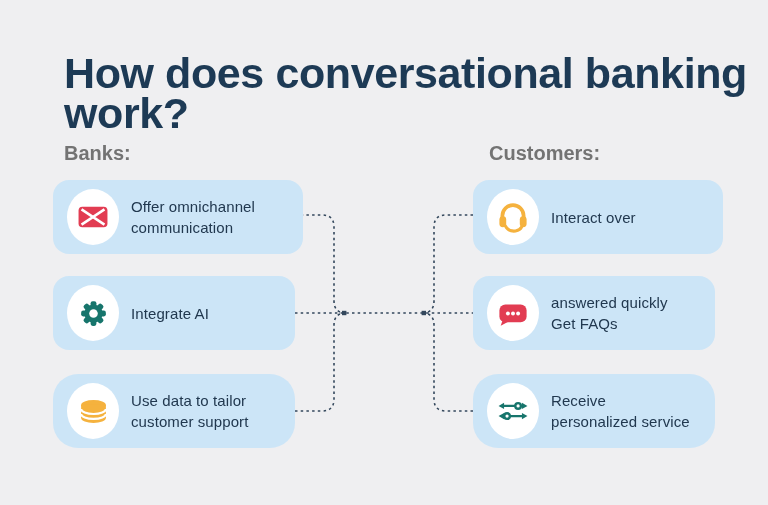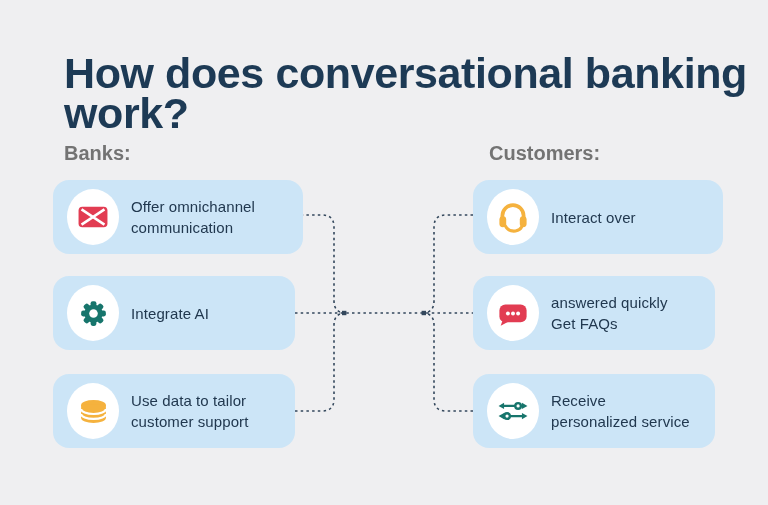--- a/index.html
+++ b/index.html
@@ -22,21 +22,21 @@
   }
   .col-heading.left{left:64px;}
   .col-heading.right{left:489px;}
   .card{
     position:absolute;width:242px;height:74px;
     background:#cce5f7;border-radius:16px;
     display:flex;align-items:center;
   }
   .card.l{left:53px;}
   .card.r{left:473px;}
-  .row1{top:180px;padding-left:8px;} .row2{top:276px;} .row3{top:374px;}
+  .row1{top:180px;padding-left:8px;} .row2{top:276px;} .row3{top:374px;border-radius:25px;}
   .icon-circle{
     position:absolute;left:14px;top:9px;
     width:52px;height:56px;border-radius:50%;
     background:#ffffff;
     display:flex;align-items:center;justify-content:center;
   }
   .card-text{
     position:absolute;left:78px;top:0;height:74px;
     display:flex;flex-direction:column;justify-content:center;
     font-size:15px;line-height:21px;font-weight:500;color:#21384f;

